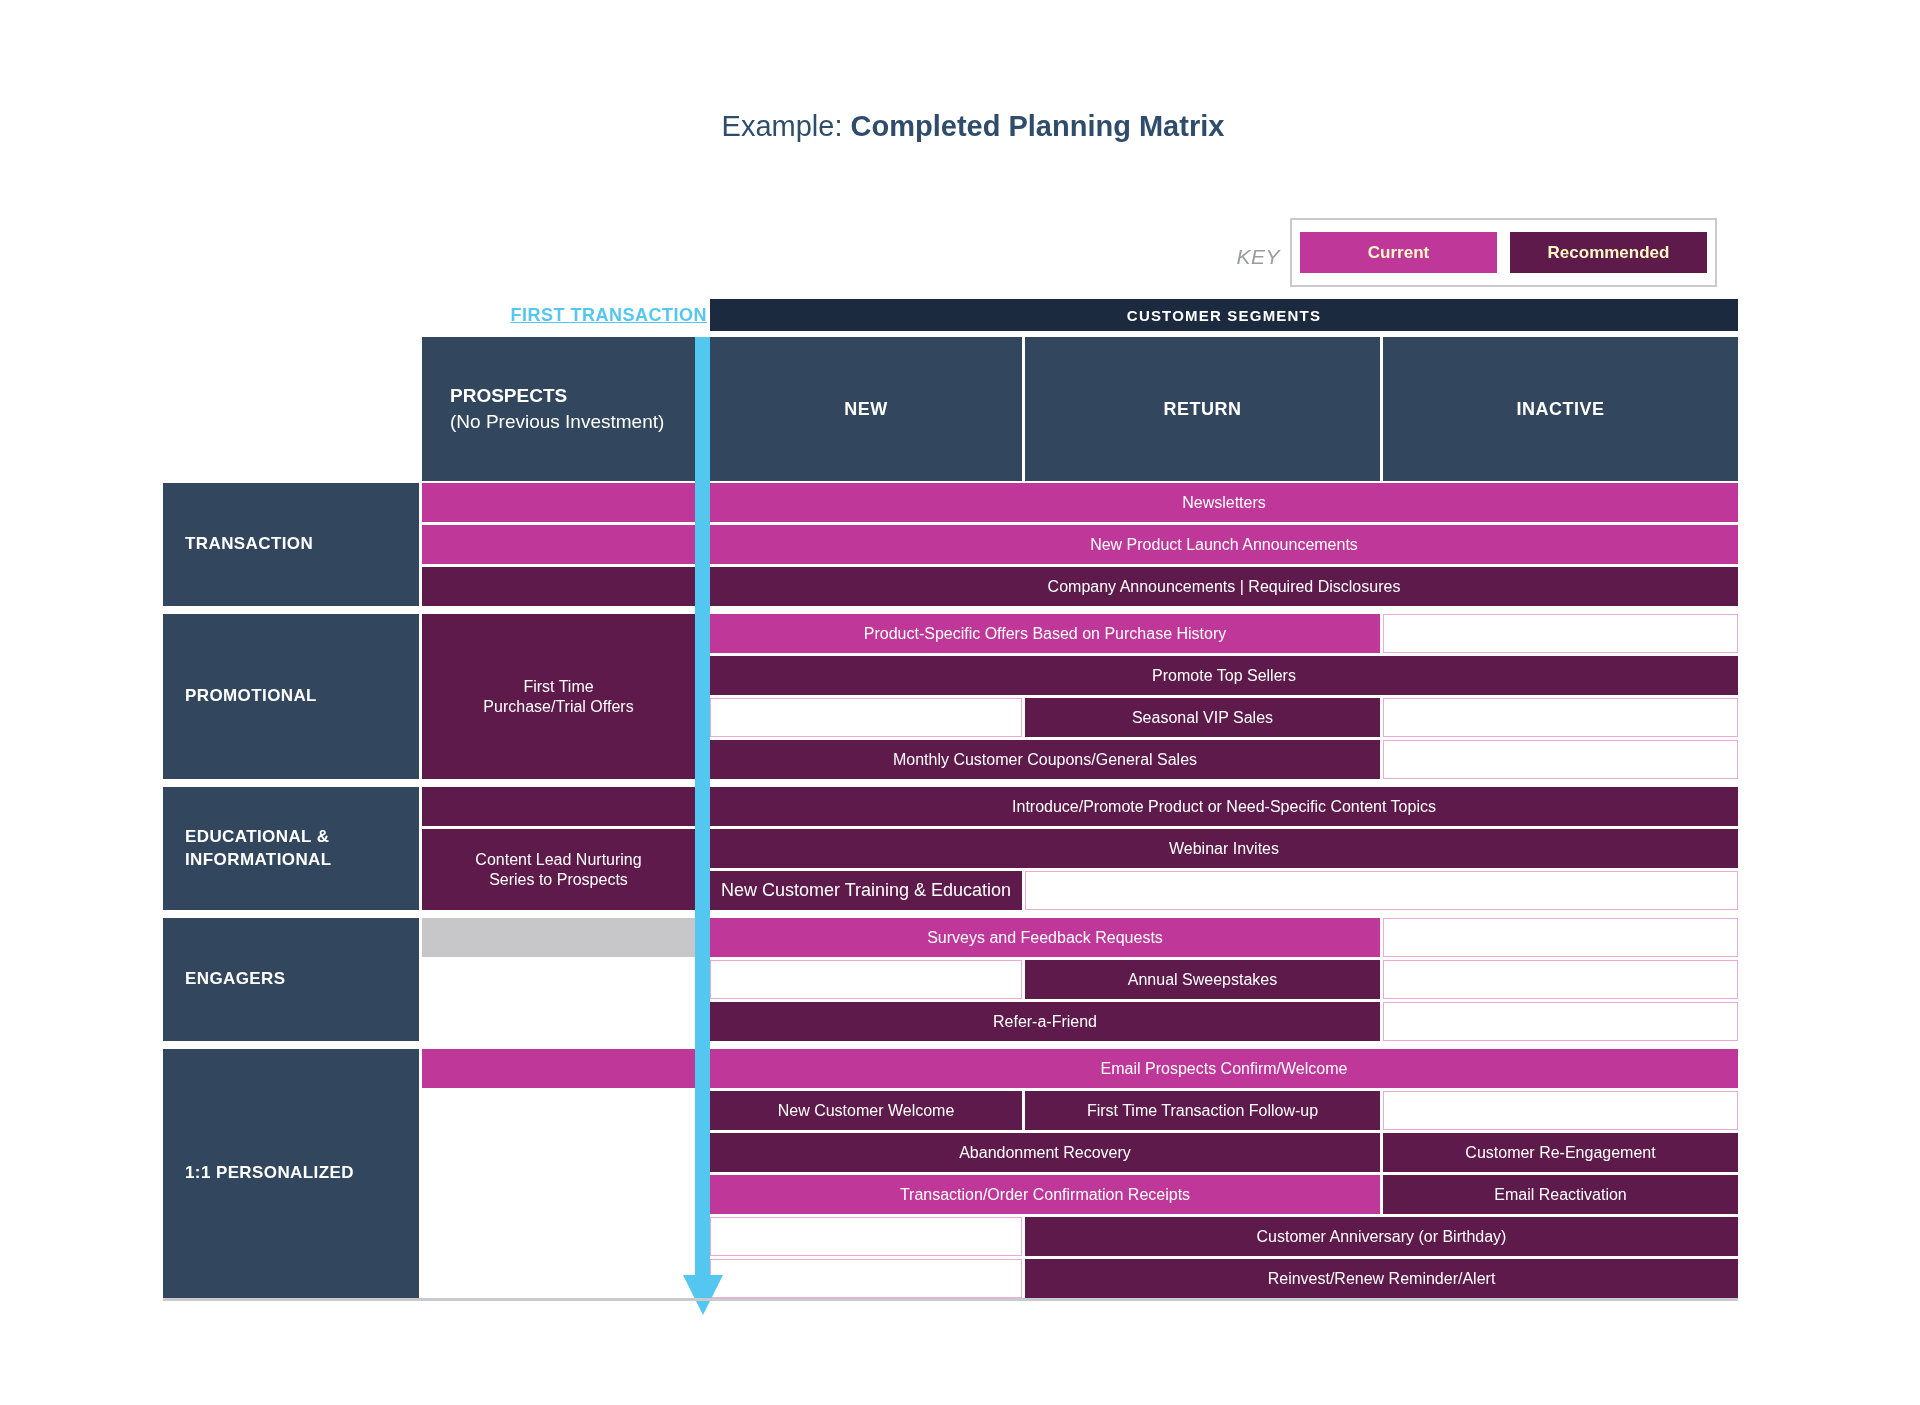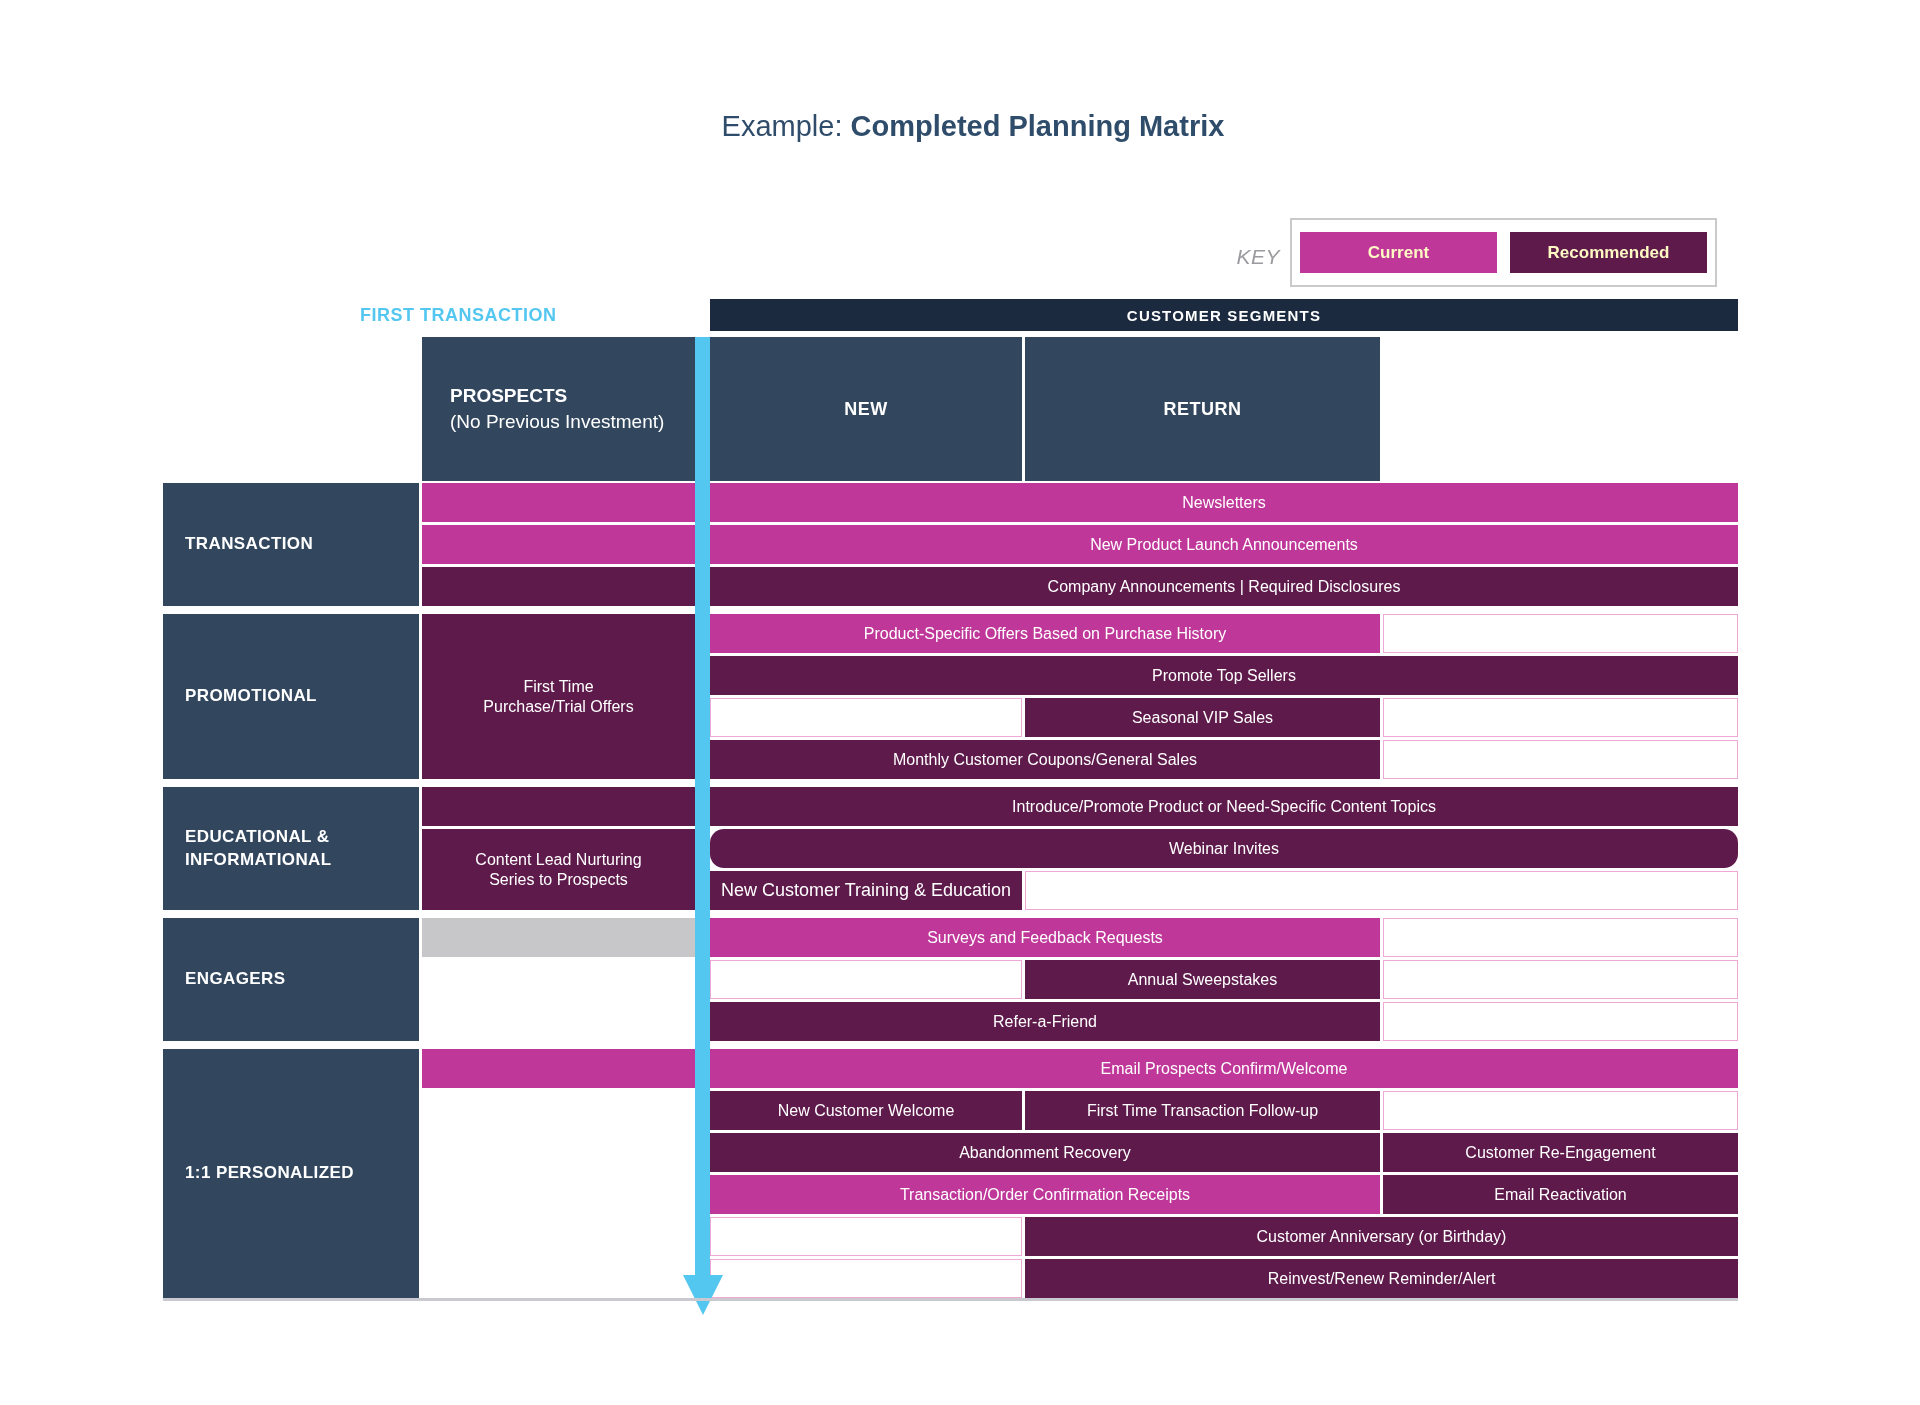--- a/index.html
+++ b/index.html
@@ -11,22 +11,22 @@
   .title .em{font-weight:700;}
 
   .key-label{position:absolute;top:245px;left:1120px;width:160px;text-align:right;
              font-size:21px;font-style:italic;color:#9A9B9E;letter-spacing:.5px;}
   .key-box{position:absolute;top:218px;left:1290px;width:427px;height:69px;
            border:2px solid #C9CACB;background:#fff;box-sizing:border-box;
            display:flex;align-items:center;justify-content:center;gap:13px;}
   .key-swatch{width:197px;height:41px;display:flex;align-items:center;justify-content:center;
               color:#fef9c3;font-weight:700;font-size:17px;}
 
-  .first-transaction{position:absolute;top:305px;left:360px;width:315px;text-align:left;
-                     font-size:18px;font-weight:700;letter-spacing:.5px;}
+  .first-transaction{position:absolute;top:305px;left:392px;width:315px;text-align:right;
+                     font-size:18px;font-weight:700;letter-spacing:.5px;text-decoration:underline;}
   .segments-bar{position:absolute;top:299px;left:710px;width:1028px;height:32px;
                 display:flex;align-items:center;justify-content:center;
                 color:#fff;font-weight:700;font-size:15px;letter-spacing:1.2px;}
 
   .hdr-cell{position:absolute;top:337px;height:144px;color:#fff;box-sizing:border-box;}
   .hdr-prospects{left:422px;width:273px;display:flex;flex-direction:column;justify-content:center;
                  padding-left:28px;font-size:19px;line-height:1.35;}
   .hdr-prospects .b{font-weight:700;}
   .hdr-seg{display:flex;align-items:center;justify-content:center;
            font-size:18px;font-weight:700;letter-spacing:.5px;}
@@ -58,20 +58,21 @@
 
   <div class="first-transaction" id="ft-label" style="color: rgb(83, 199, 239);">FIRST TRANSACTION</div>
   <div class="segments-bar" id="cs-bar" style="background: rgb(27, 42, 62);">CUSTOMER SEGMENTS</div>
 
   <div class="hdr-cell hdr-prospects" id="hdr-prospects" style="background: rgb(50, 71, 94);">
     <span class="b">PROSPECTS</span>
     <span>(No Previous Investment)</span>
   </div>
   <div class="hdr-cell hdr-seg" id="hdr-new" style="left: 710px; width: 312px; background: rgb(50, 71, 94);">NEW</div>
   <div class="hdr-cell hdr-seg" id="hdr-return" style="left: 1025px; width: 355px; background: rgb(50, 71, 94);">RETURN</div>
+  <div class="hdr-cell hdr-seg" id="hdr-inactive" style="left: 1383px; width: 355px; background: rgb(50, 71, 94);">INACTIVE</div>
 
   <div id="matrix">
       <div class="sec-label" style="left: 163px; top: 483px; width: 256px; height: 123px; background: rgb(50, 71, 94); white-space: pre-line;">TRANSACTION</div>
       <div class="cell" style="left: 422px; top: 483px; width: 273px; height: 39px; background: rgb(190, 55, 153);"></div>
       <div class="cell" style="left: 422px; top: 525px; width: 273px; height: 39px; background: rgb(190, 55, 153);"></div>
       <div class="cell" style="left: 422px; top: 567px; width: 273px; height: 39px; background: rgb(94, 26, 75);"></div>
       <div class="cell" style="left: 710px; top: 483px; width: 1028px; height: 39px; background: rgb(190, 55, 153);">Newsletters</div>
       <div class="cell" style="left: 710px; top: 525px; width: 1028px; height: 39px; background: rgb(190, 55, 153);">New Product Launch Announcements</div>
       <div class="cell" style="left: 710px; top: 567px; width: 1028px; height: 39px; background: rgb(94, 26, 75);">Company Announcements | Required Disclosures</div>
       <div class="sec-label" style="left: 163px; top: 614px; width: 256px; height: 165px; background: rgb(50, 71, 94); white-space: pre-line;">PROMOTIONAL</div>
@@ -84,21 +85,21 @@
       <div class="cell" style="left: 1025px; top: 698px; width: 355px; height: 39px; background: rgb(94, 26, 75);">Seasonal VIP Sales</div>
       <div class="cell blank" style="left: 1383px; top: 698px; width: 355px; height: 39px; background: rgb(255, 255, 255); border: 1px solid rgb(240, 168, 214);"></div>
       <div class="cell" style="left: 710px; top: 740px; width: 670px; height: 39px; background: rgb(94, 26, 75);">Monthly Customer Coupons/General Sales</div>
       <div class="cell blank" style="left: 1383px; top: 740px; width: 355px; height: 39px; background: rgb(255, 255, 255); border: 1px solid rgb(240, 168, 214);"></div>
       <div class="sec-label" style="left: 163px; top: 787px; width: 256px; height: 123px; background: rgb(50, 71, 94); white-space: pre-line;">EDUCATIONAL &amp;
 INFORMATIONAL</div>
       <div class="cell" style="left: 422px; top: 787px; width: 273px; height: 39px; background: rgb(94, 26, 75);"></div>
       <div class="cell" style="left: 422px; top: 829px; width: 273px; height: 81px; background: rgb(94, 26, 75);">Content Lead Nurturing
 Series to Prospects</div>
       <div class="cell" style="left: 710px; top: 787px; width: 1028px; height: 39px; background: rgb(94, 26, 75);">Introduce/Promote Product or Need-Specific Content Topics</div>
-      <div class="cell" style="left: 710px; top: 829px; width: 1028px; height: 39px; background: rgb(94, 26, 75); border-radius: 14px;">Webinar Invites</div>
+      <div class="cell" style="left: 710px; top: 829px; width: 1028px; height: 39px; background: rgb(94, 26, 75);">Webinar Invites</div>
       <div class="cell small" style="left: 710px; top: 871px; width: 312px; height: 39px; background: rgb(94, 26, 75);">New Customer Training &amp; Education</div>
       <div class="cell blank" style="left: 1025px; top: 871px; width: 713px; height: 39px; background: rgb(255, 255, 255); border: 1px solid rgb(240, 168, 214);"></div>
       <div class="sec-label" style="left: 163px; top: 918px; width: 256px; height: 123px; background: rgb(50, 71, 94); white-space: pre-line;">ENGAGERS</div>
       <div class="cell" style="left: 422px; top: 918px; width: 273px; height: 39px; background: rgb(199, 198, 200);"></div>
       <div class="cell" style="left: 710px; top: 918px; width: 670px; height: 39px; background: rgb(190, 55, 153);">Surveys and Feedback Requests</div>
       <div class="cell blank" style="left: 1383px; top: 918px; width: 355px; height: 39px; background: rgb(255, 255, 255); border: 1px solid rgb(240, 168, 214);"></div>
       <div class="cell blank" style="left: 710px; top: 960px; width: 312px; height: 39px; background: rgb(255, 255, 255); border: 1px solid rgb(240, 168, 214);"></div>
       <div class="cell" style="left: 1025px; top: 960px; width: 355px; height: 39px; background: rgb(94, 26, 75);">Annual Sweepstakes</div>
       <div class="cell blank" style="left: 1383px; top: 960px; width: 355px; height: 39px; background: rgb(255, 255, 255); border: 1px solid rgb(240, 168, 214);"></div>
       <div class="cell" style="left: 710px; top: 1002px; width: 670px; height: 39px; background: rgb(94, 26, 75);">Refer-a-Friend</div>

